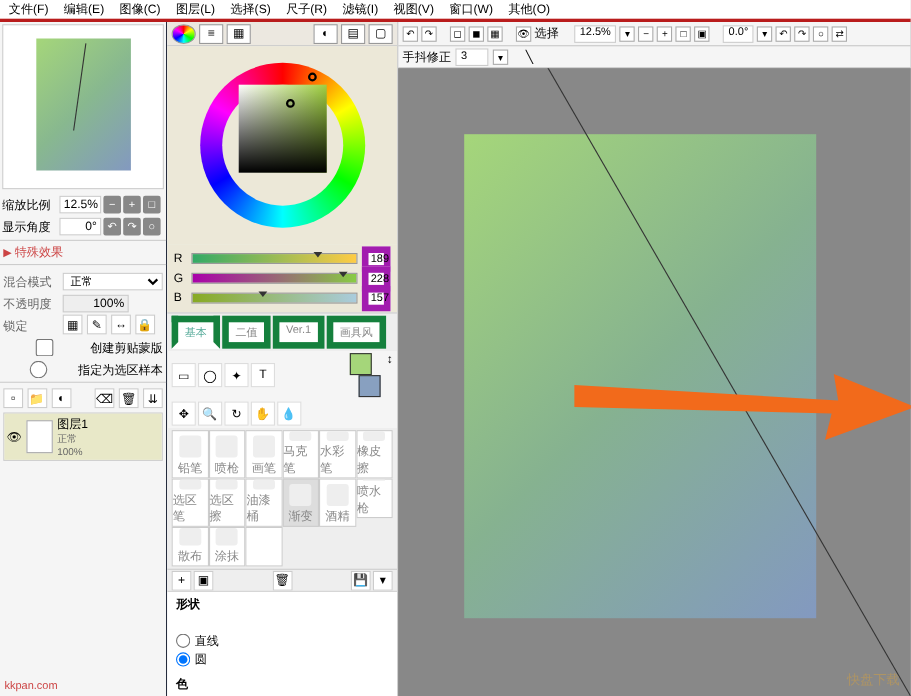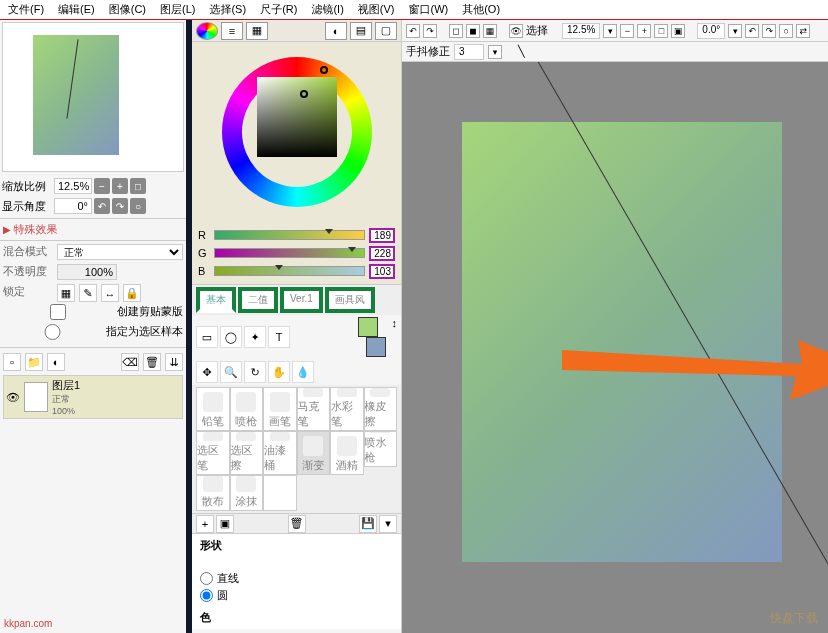--- a/index.html
+++ b/index.html
@@ -1,54 +1,54 @@
 <!DOCTYPE html>
 <html><head>
 <meta charset="utf-8">
 <style>
 * { box-sizing: border-box; margin: 0; padding: 0; font-family: "Microsoft YaHei", sans-serif; font-size: 11px; }
 body { background: #f0f0f0; width: 828px; height: 633px; overflow: hidden; position: relative; }
-.menubar { background: #fff; height: 20px; display: flex; align-items: center; padding: 0 8px; gap: 14px; border-bottom: 1px solid #b91c1c; }
+.menubar { background: #fff; height: 20px; display: flex; align-items: center; padding: 0 8px; gap: 14px; border-bottom: 3px solid #b91c1c; }
 .menubar span { cursor: pointer; }
 .main { display: flex; height: 613px; }
-.navpanel { width: 192px; background: #f5f5f5; border-right: 6px solid #0f172a; display: flex; flex-direction: column; }
+.navpanel { width: 152px; background: #f5f5f5; border-right: 1px solid #0f172a; display: flex; flex-direction: column; }
 .navthumb { height: 150px; background: #fff; border: 1px solid #ccc; margin: 2px; position: relative; }
 .navthumb-inner { position: absolute; left: 30px; top: 12px; width: 86px; height: 120px; background: linear-gradient(135deg, #a5d67a, #88b88f, #8399c0); }
 .navthumb-line { position: absolute; left: 69px; top: 16px; width: 1px; height: 80px; background: #333; transform: rotate(8deg); }
 .navcontrols { padding: 2px; }
 .ctrlrow { display: flex; align-items: center; height: 20px; gap: 2px; }
 .ctrlrow .lbl { width: 50px; }
 .ctrlrow .val { width: 38px; text-align: right; background: #fff; border: 1px solid #ccc; padding: 1px 3px; }
 .smbtn { width: 16px; height: 16px; background: #888; color: #fff; display: inline-flex; align-items: center; justify-content: center; font-size: 10px; border-radius: 2px; cursor: pointer; }
 .panelsection { border-top: 1px solid #ccc; padding: 3px; }
 .expander { color: #c44; font-size: 10px; }
-.fieldrow { display: flex; align-items: flex-start; height: 20px; gap: 4px; }
+.fieldrow { display: flex; align-items: flex-end; height: 20px; gap: 4px; }
 .fieldrow .lbl { width: 50px; color: #666; }
 .fieldrow select, .fieldrow input { flex: 1; background: #fff; border: 1px solid #ccc; height: 16px; font-size: 10px; padding: 0 2px; }
 .fieldrow .pct { width: 60px; text-align: right; background: #eee; border: 1px solid #ccc; padding: 1px 3px; }
 .iconrow { display: flex; gap: 4px; padding: 2px 0; }
 .iconbtn { width: 18px; height: 18px; background: #fff; border: 1px solid #ccc; display: inline-flex; align-items: center; justify-content: center; cursor: pointer; }
 .layerlist { margin-top: 2px; border: 1px solid #ccc; background: #fff; }
 .layeritem { display: flex; align-items: center; padding: 2px; background: #e8e8c8; gap: 4px; }
 .layerthumb { width: 24px; height: 30px; background: #fff; border: 1px solid #aaa; }
 .colorpanel { width: 210px; background: #f5f5f5; border-right: 1px solid #ccc; display: flex; flex-direction: column; overflow: hidden; }
 .colortabs { height: 22px; display: flex; align-items: center; gap: 3px; padding: 2px 4px; background: #ece8e0; border-bottom: 1px solid #ccc; }
 .ctab { width: 22px; height: 18px; border: 1px solid #999; background: #fff; display: inline-flex; align-items: center; justify-content: center; cursor: pointer; }
 .colorwheel-area { height: 180px; position: relative; background: #ece8d8; display: flex; align-items: center; justify-content: center; }
 .wheel { width: 150px; height: 150px; border-radius: 50%; background: conic-gradient(red, yellow, lime, cyan, blue, magenta, red); position: relative; }
 .wheel::after { content: ''; position: absolute; inset: 20px; border-radius: 50%; background: #ece8d8; }
 .satbox { position: absolute; width: 80px; height: 80px; left: 65px; top: 35px; background: linear-gradient(to bottom, rgba(0,0,0,0), #000), linear-gradient(to right, #fff, #a0d040); z-index: 2; }
 .wheeldot { position: absolute; width: 8px; height: 8px; border: 2px solid #000; border-radius: 50%; background: transparent; z-index: 5; }
 .rgbsliders { padding: 4px 6px; background: #ece8d8; }
 .rgbrow { display: flex; align-items: center; height: 18px; gap: 4px; }
 .rgbrow .ch { width: 12px; }
 .rgbrow .bar { flex: 1; height: 10px; border: 1px solid #999; position: relative; }
-.rgbrow .num { width: 26px; text-align: right; background: #fff; border: 2px solid #a21caf; padding: 0 2px; font-size: 10px; }
+.rgbrow .num { width: 26px; text-align: right; background: #fff; border: 6px solid #a21caf; padding: 0 2px; font-size: 10px; }
 .tooltabs { display: flex; gap: 2px; padding: 2px 4px; background: #eee; border-top: 1px solid #ccc; }
-.ttab { padding: 2px 6px; border: 4px solid #15803d; background: #fff; font-size: 10px; cursor: pointer; color: #888; }
+.ttab { padding: 2px 6px; border: 6px solid #15803d; background: #fff; font-size: 10px; cursor: pointer; color: #888; }
 .ttab.active { color: #5a9; border-bottom-color: #fff; }
 .toolrow { display: flex; padding: 2px 4px; gap: 2px; align-items: center; }
 .toolbtn { width: 22px; height: 22px; border: 1px solid #ddd; background: #fff; display: inline-flex; align-items: center; justify-content: center; cursor: pointer; }
 .swatch-stack { width: 28px; height: 40px; position: relative; margin-left: auto; margin-right: 4px; }
 .sw-fg { position: absolute; width: 20px; height: 20px; background: #a5d67a; border: 1px solid #333; top: 0; left: 0; }
 .sw-bg { position: absolute; width: 20px; height: 20px; background: #88a0c0; border: 1px solid #333; bottom: 0; right: 0; }
 .brushgrid { display: grid; grid-template-columns: repeat(6, 1fr); gap: 0; padding: 2px 4px; background: #eee; }
 .brushcell { height: 44px; border: 1px solid #ccc; background: #fff; display: flex; flex-direction: column; align-items: center; justify-content: flex-end; font-size: 9px; color: #888; padding-bottom: 1px; cursor: pointer; }
 .brushcell.sm { height: 36px; }
 .brushcell .bicon { width: 20px; height: 20px; background: #eee; border-radius: 3px; margin-bottom: 2px; }
@@ -187,21 +187,21 @@
         <div class="bar" style="background:linear-gradient(to right,#a0a,#8c4)">
             <div style="position:absolute;left:89%;top:-2px;width:0;height:0;border-left:4px solid transparent;border-right:4px solid transparent;border-top:5px solid #333"></div>
           </div>
         <span class="num">228</span>
       </div>
       <div class="rgbrow">
         <span class="ch">B</span>
         <div class="bar" style="background:linear-gradient(to right,#8a2,#acd)">
             <div style="position:absolute;left:40%;top:-2px;width:0;height:0;border-left:4px solid transparent;border-right:4px solid transparent;border-top:5px solid #333"></div>
           </div>
-        <span class="num">103</span>
+        <span class="num">157</span>
       </div>
     </div>
     <div class="tooltabs">
       <span class="ttab active">基本</span>
       <span class="ttab">二值</span>
       <span class="ttab">Ver.1</span>
       <span class="ttab">画具风</span>
     </div>
     <div class="toolrow">
       <span class="toolbtn">▭</span>

